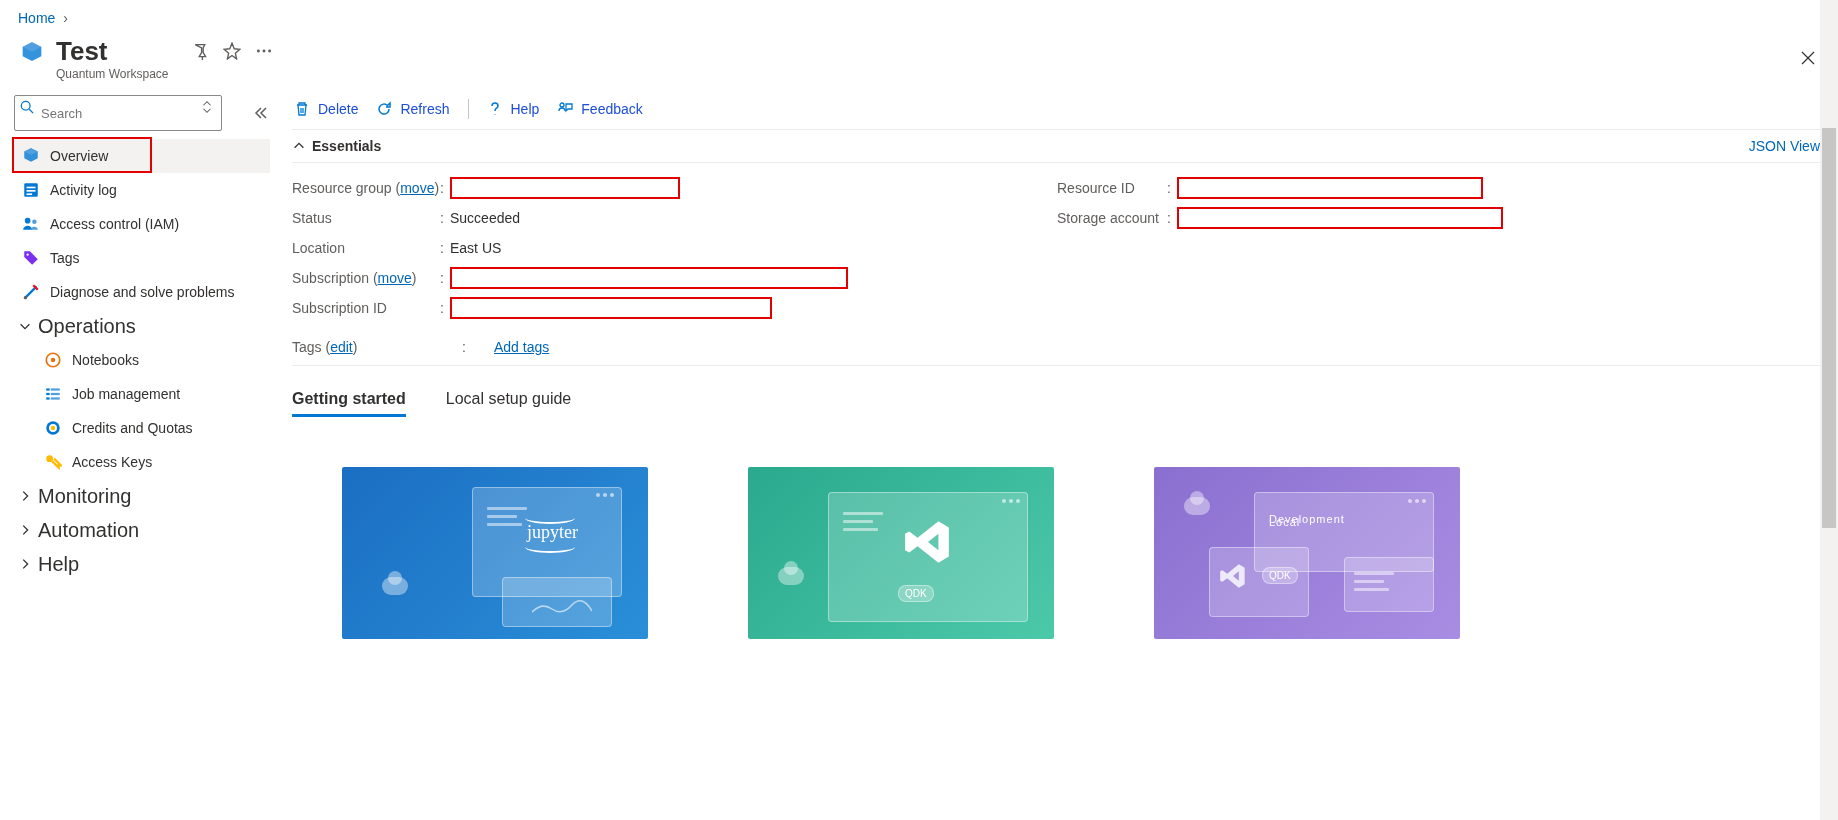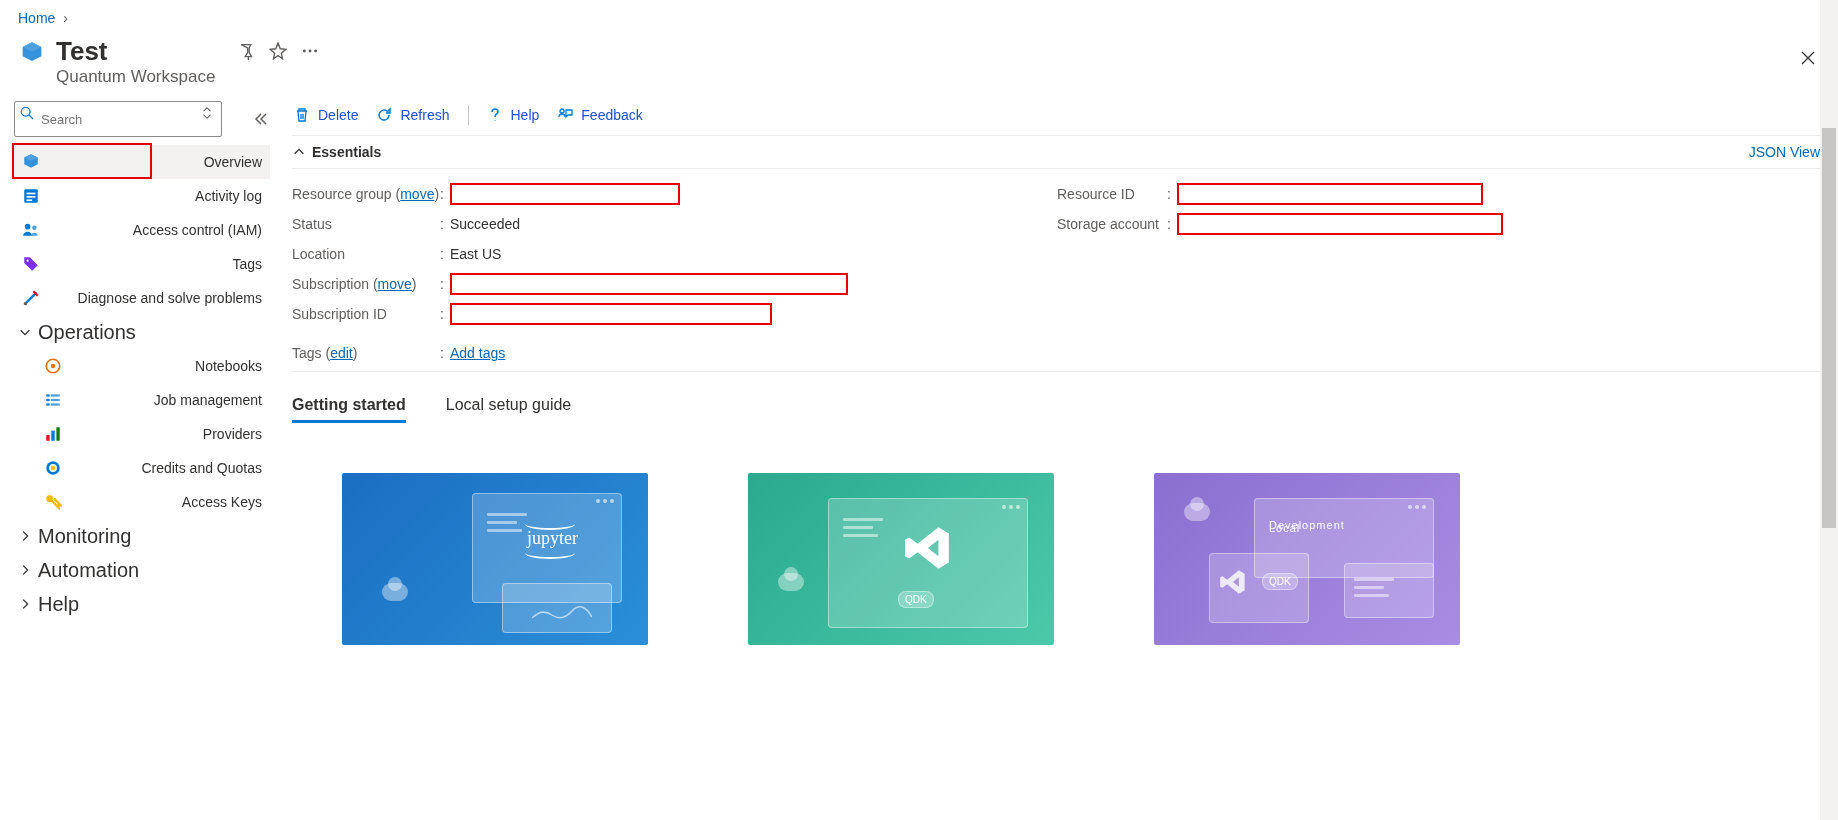--- a/index.html
+++ b/index.html
@@ -7,34 +7,34 @@
 a { color: #0067b8; text-decoration: none; }
 
 .breadcrumb { padding: 10px 18px 6px; font-size: 14px; }
 .breadcrumb a { color: #0067b8; }
 .breadcrumb .sep { margin: 0 4px; color: #605e5c; }
 
 .header { display: flex; align-items: flex-start; padding: 4px 18px 10px; }
 .header-icon { width: 28px; height: 28px; margin-right: 10px; margin-top: 4px; color: #0078d4; flex-shrink:0; }
 .header-title-block { flex: 0 0 auto; }
 .header-title { font-size: 26px; font-weight: 600; }
-.header-subtitle { font-size: 17px; color: #605e5c; }
+.header-subtitle { font-size: 12px; color: #605e5c; }
 .header-actions { display: flex; align-items: center; margin-left: 22px; gap: 14px; margin-top: 6px; }
 .header-actions .hicon { width: 18px; height: 18px; color: #605e5c; cursor: pointer; }
 .header-close { position: absolute; right: 22px; top: 50px; width: 16px; height: 16px; color: #323130; cursor: pointer; }
 
 .body-row { display: flex; height: calc(100% - 90px); }
 .sidebar { width: 280px; flex-shrink: 0; padding: 4px 10px 0 14px; position: relative; }
 .search-wrap { position: relative; margin-bottom: 8px; display:flex; align-items:center; }
 .search-input { width: 208px; height: 36px; border: 1px solid #8a8886; border-radius: 2px; padding: 0 26px 0 26px; font-size: 13px; }
 .search-icon { position: absolute; left: 6px; top: 5px; width: 14px; height: 14px; color: #0078d4; }
 .updown-icon { position:absolute; left:186px; top:5px; width:14px; height:14px; color:#605e5c; }
 .collapse-icon { margin-left: 30px; width: 16px; height: 16px; color: #605e5c; cursor:pointer; }
 
-.nav-item { display: flex; align-items: center; height: 34px; padding: 0 8px; cursor: pointer; font-size: 14px; border-radius: 0; justify-content: space-between; }
+.nav-item { display: flex; align-items: center; height: 34px; padding: 0 8px; cursor: pointer; font-size: 14px; border-radius: 0; }
 .nav-item.selected { background: #f3f2f1; }
 .nav-item .nicon { width: 18px; height: 18px; margin-right: 10px; flex-shrink: 0; }
 .nav-item.nested { padding-left: 30px; }
 .nav-group-header { display: flex; align-items: center; height: 34px; padding: 0 4px; cursor: pointer; font-size: 20px; }
 .nav-group-header .chev { width: 14px; height: 14px; margin-right: 6px; color: #323130; }
 .redbox-overview { position: absolute; border: 2px solid #e30000; pointer-events: none; }
 
 .main { flex: 1; padding: 4px 16px 0 12px; overflow: hidden; position:relative; }
 .toolbar { display: flex; align-items: center; gap: 18px; padding: 4px 0 10px 2px; border-bottom: 0; }
 .tbtn { display: flex; align-items: flex-end; gap: 8px; cursor: pointer; font-size: 14px; color: #1d4ed8; }
@@ -47,21 +47,21 @@
 .json-view { color: #0067b8; cursor: pointer; font-size: 14px; }
 
 .essentials-body { display: flex; padding: 10px 0 12px; }
 .ess-col { flex: 1; }
 .ess-row { display: flex; align-items: center; min-height: 30px; font-size: 14px; }
 .ess-label { width: 148px; color: #605e5c; flex-shrink: 0; }
 .ess-sep { width: 10px; color: #605e5c; }
 .ess-val { color: #323130; }
 .ess-link { color: #0067b8; text-decoration: underline; cursor: pointer; }
 .redfield { border: 2px solid #e30000; height: 22px; display: inline-block; }
-.tags-row { border-top: 0; padding-top: 4px; border-bottom: 1px solid #edebe9; padding-bottom:10px;}
+.tags-row { border-top: 0; padding-top: 4px; border-bottom: 1px solid #edebe9; padding-bottom:10px;gap:22px;}
 
 .tabs { display: flex; gap: 40px; margin-top: 18px; }
 .tab { font-size: 16px; padding: 6px 0; cursor: pointer; color: #323130; }
 .tab.active { font-weight: 600; border-bottom: 3px solid #0078d4; }
 
 .cards { display: flex; gap: 100px; margin-top: 50px; padding-left: 50px; }
 .card { width: 306px; height: 172px; border-radius: 2px; position: relative; overflow: hidden; }
 .card1 { background: linear-gradient(135deg, #1b6ec2, #2a8fd8); }
 .card2 { background: linear-gradient(135deg, #2aa98e, #4cc9a9); }
 .card3 { background: linear-gradient(135deg, #8a6fd0, #a98de3); }
@@ -203,28 +203,20 @@
           <rect x="2" y="3" width="3" height="2" fill="#0078d4"></rect>
           <rect x="6" y="3" width="8" height="2" fill="#50a0e0"></rect>
           <rect x="2" y="7" width="3" height="2" fill="#0078d4"></rect>
           <rect x="6" y="7" width="8" height="2" fill="#50a0e0"></rect>
           <rect x="2" y="11" width="3" height="2" fill="#0078d4"></rect>
           <rect x="6" y="11" width="8" height="2" fill="#50a0e0"></rect>
         </svg>
       <span>Job management</span>
     </div>
 
-    <div class="nav-item nested">
-      <svg class="nicon" viewBox="0 0 16 16">
-          <rect x="2" y="9" width="3" height="5" fill="#e81123"></rect>
-          <rect x="6.5" y="5" width="3" height="9" fill="#0078d4"></rect>
-          <rect x="11" y="2" width="3" height="12" fill="#107c10"></rect>
-        </svg>
-      <span>Providers</span>
-    </div>
 
     <div class="nav-item nested">
       <svg class="nicon" viewBox="0 0 16 16">
           <circle cx="8" cy="8" r="6" fill="#0078d4"></circle>
           <circle cx="8" cy="8" r="3.5" fill="#fff"></circle>
           <circle cx="8" cy="8" r="2" fill="#ffb900"></circle>
         </svg>
       <span>Credits and Quotas</span>
     </div>
 

